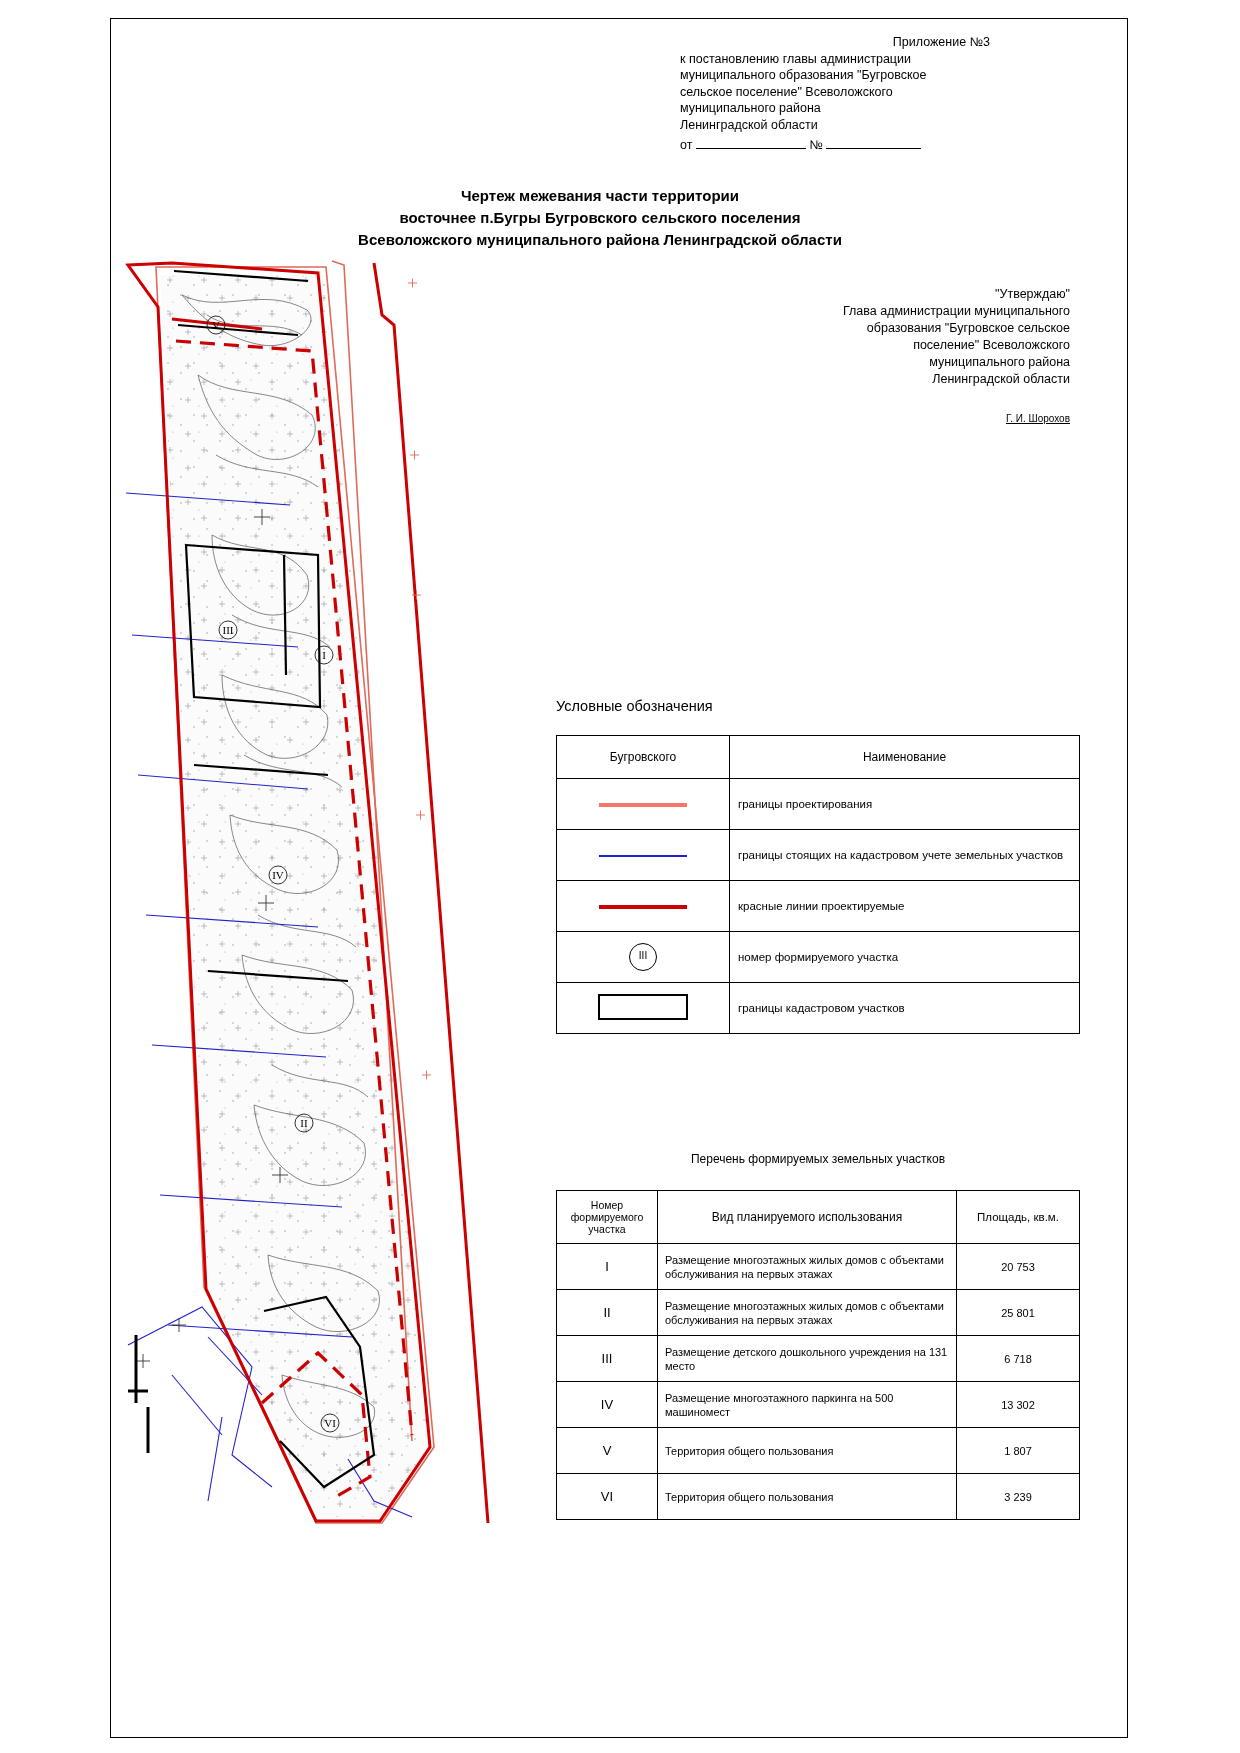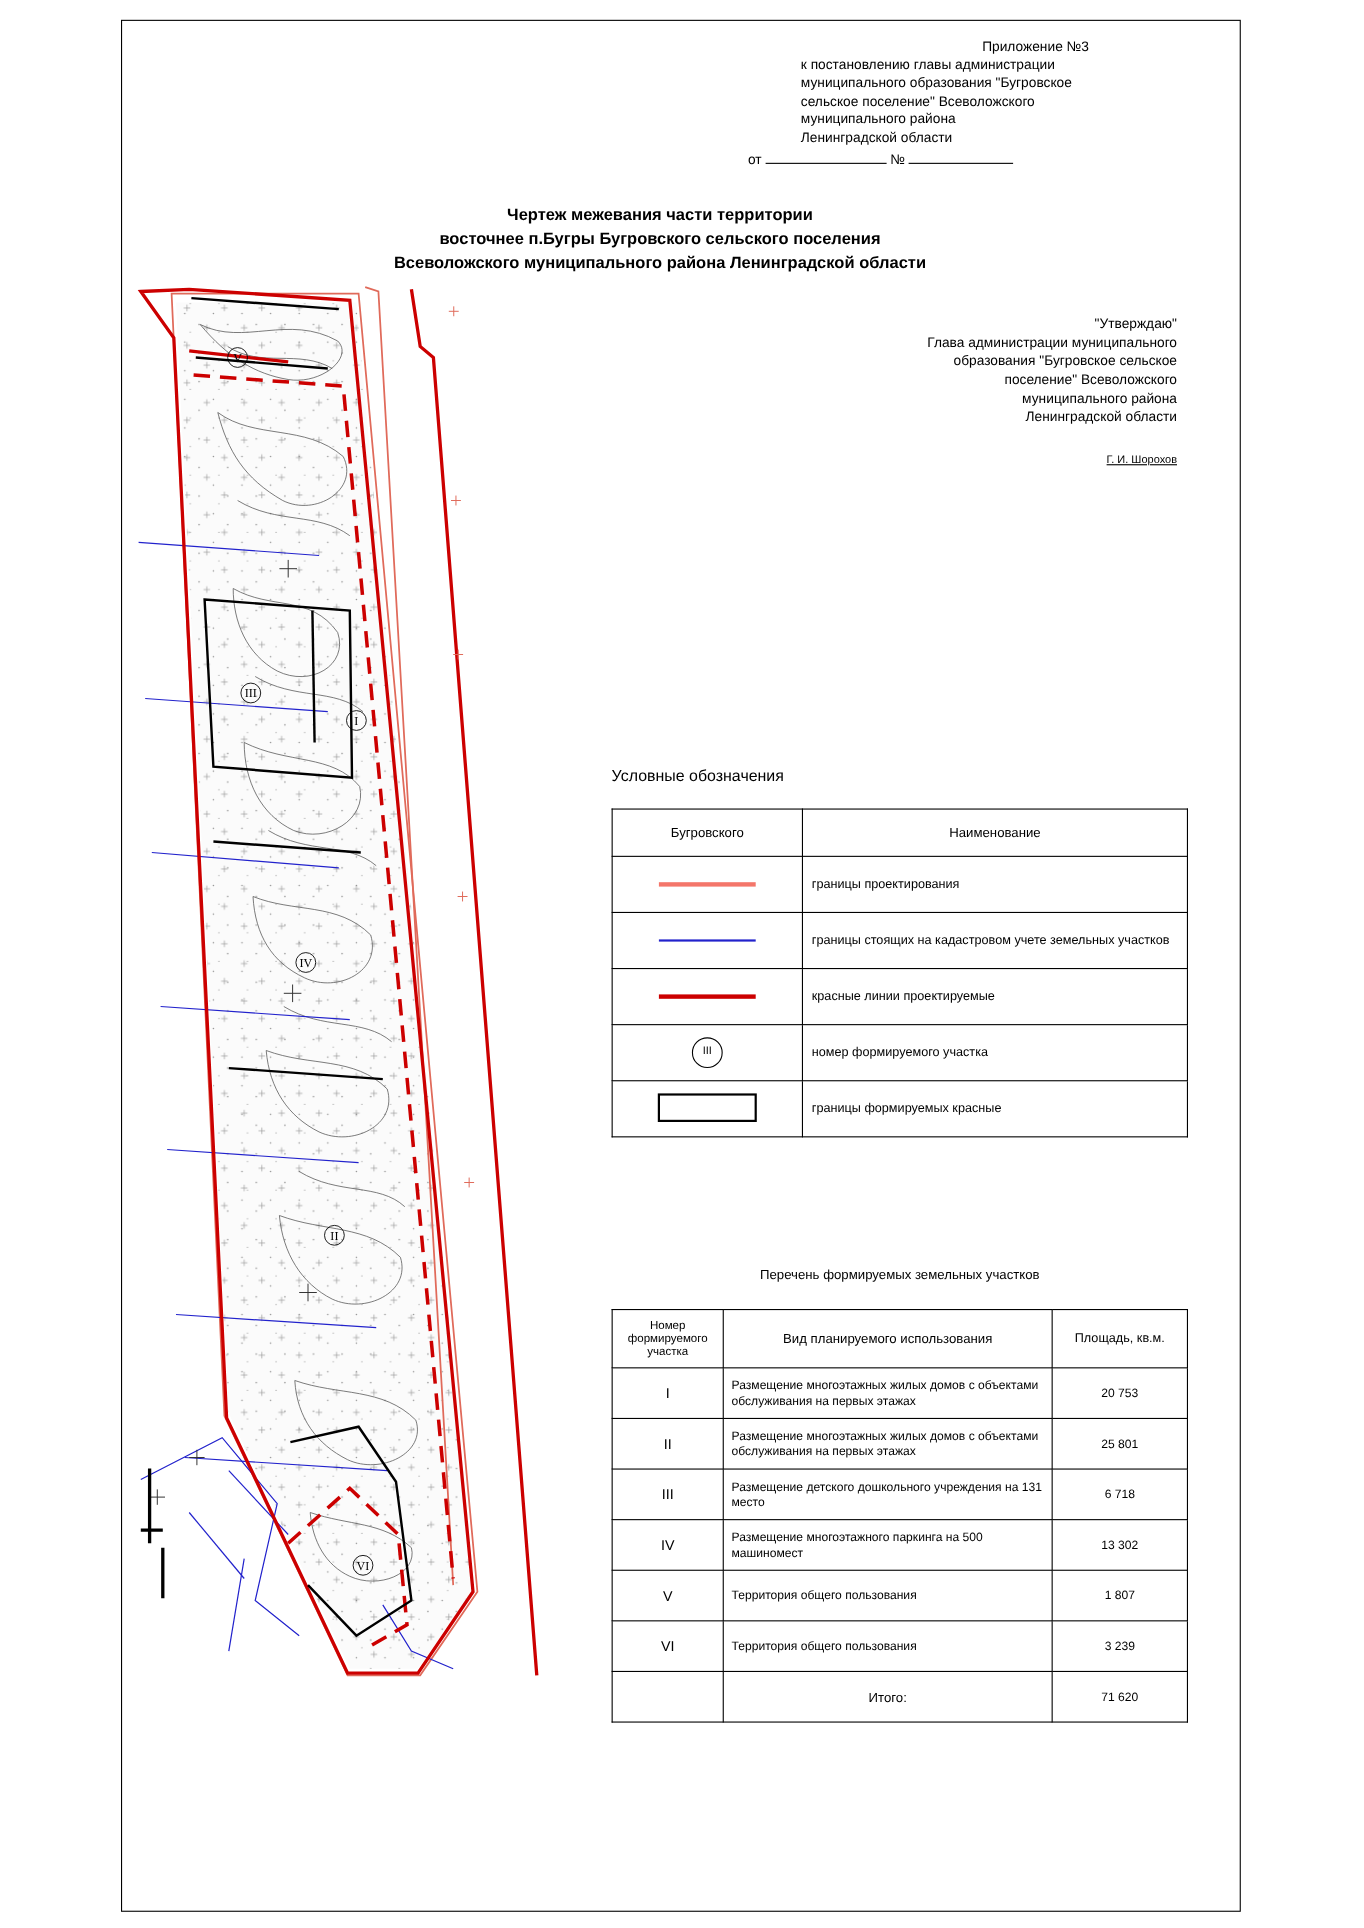--- a/index.html
+++ b/index.html
@@ -37,21 +37,21 @@
     position: absolute;
     left: 680px;
     top: 34px;
     width: 310px;
     font-size: 12.5px;
     line-height: 16.5px;
     text-align: right;
   }
   .doc-header .line { white-space: nowrap; }
   .doc-header .l1 { text-align: right; }
-  .doc-header .rest { text-align: left; margin-left: 48px; }
+  .doc-header .rest { text-align: left; }
   .doc-header .from-line {
     text-align: left;
     margin-top: 2px;
     letter-spacing: 0px;
   }
   .ul { display: inline-block; border-bottom: 1px solid #000; height: 13px; }
   .ul-a { width: 110px; }
   .ul-b { width: 95px; }
 
   
@@ -355,21 +355,21 @@
       <tr>
         <td class="sym"><span class="sw-red"></span></td>
         <td class="nm">красные линии проектируемые</td>
       </tr>
       <tr>
         <td class="sym"><span class="sw-circ">III</span></td>
         <td class="nm">номер формируемого участка</td>
       </tr>
       <tr>
         <td class="sym"><span class="sw-rect"></span></td>
-        <td class="nm">границы формируемых красные</td>
+        <td class="nm">границы кадастровом участков</td>
       </tr>
     </tbody>
   </table>
 
   <div class="plots-title">Перечень формируемых земельных участков</div>
   <table class="plots">
     <thead>
       <tr>
         <th class="num">Номер формируемого участка</th>
         <th class="c2">Вид планируемого использования</th>
@@ -400,21 +400,16 @@
       <tr>
         <td class="num">V</td>
         <td class="use">Территория общего пользования</td>
         <td class="area">1 807</td>
       </tr>
       <tr>
         <td class="num">VI</td>
         <td class="use">Территория общего пользования</td>
         <td class="area">3 239</td>
       </tr>
-      <tr class="total">
-        <td class="num"></td>
-        <td class="use">Итого:</td>
-        <td class="area">71 620</td>
-      </tr>
     </tbody>
   </table>
 
 </div>
 
 </body></html>

